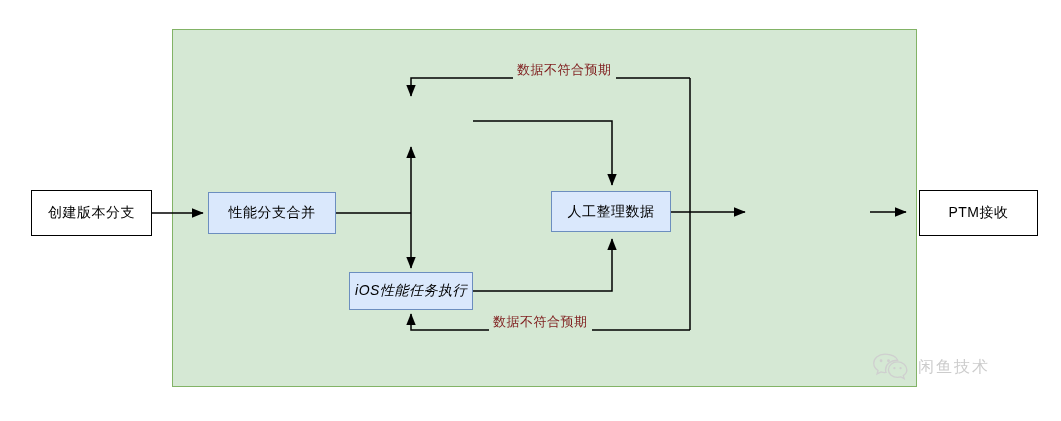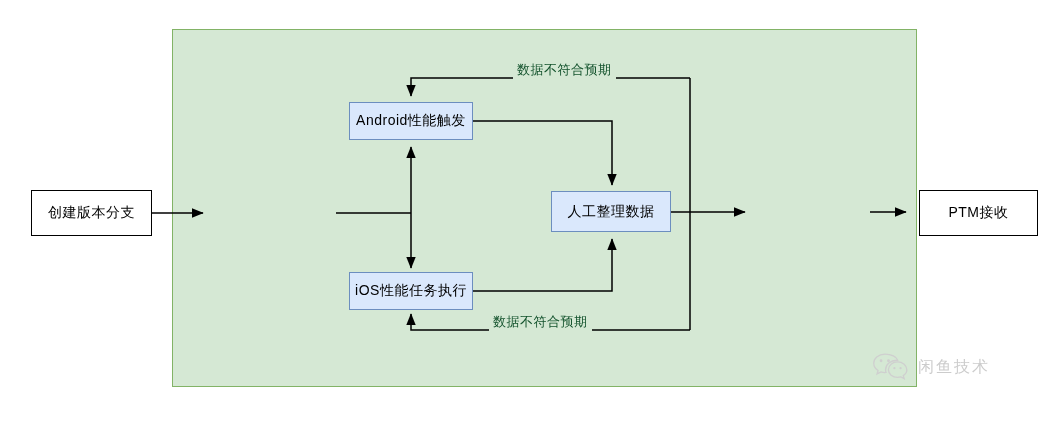--- a/index.html
+++ b/index.html
@@ -53,21 +53,21 @@
     background: #ffffff;
     border: 1.4px solid #000000;
   }
   .node.blue {
     background: #dae8fc;
     border: 1.2px solid #6c8ebf;
   }
   .edge-label {
     position: absolute;
     font-size: 13px;
-    color: #14532d;
+    color: #7f1d1d;
     background: #d5e8d4;
     padding: 0 4px;
     white-space: nowrap;
     letter-spacing: 0.5px;
   }
   .watermark {
     position: absolute;
     left: 872px;
     top: 352px;
     display: flex;
@@ -119,26 +119,26 @@
 
     <path d="M690,330 L411,330 L411,314" stroke="#000" stroke-width="1.5" fill="none" marker-end="url(#arrow)"></path>
 
     <path d="M870,212 L906,212" stroke="#000" stroke-width="1.5" fill="none" marker-end="url(#arrow)"></path>
   </svg>
 
   <div class="node plain" style="left:31px; top:190px; width:121px; height:46px;">
     <span>创建版本分支</span>
   </div>
 
-
-  <div class="node blue" style="left:349px; top:102px; width:124px; height:38px;">
-    <span>Android性能触发</span>
+  <div class="node blue" style="left:208px; top:192px; width:128px; height:42px;">
+    <span>性能分支合并</span>
   </div>
 
-  <div class="node blue" style="left:349px; top:272px; width:124px; height:38px;">
+
+  <div class="node blue" style="left:349px; top:272px; width:124px; height:38px;font-style:italic;">
     <span>iOS性能任务执行</span>
   </div>
 
   <div class="node blue" style="left:551px; top:191px; width:120px; height:41px;">
     <span>人工整理数据</span>
   </div>
 
 
   <div class="node plain" style="left:911px; top:190px; width:119px; height:46px;margin-left:8px;">
     <span>PTM接收</span>

